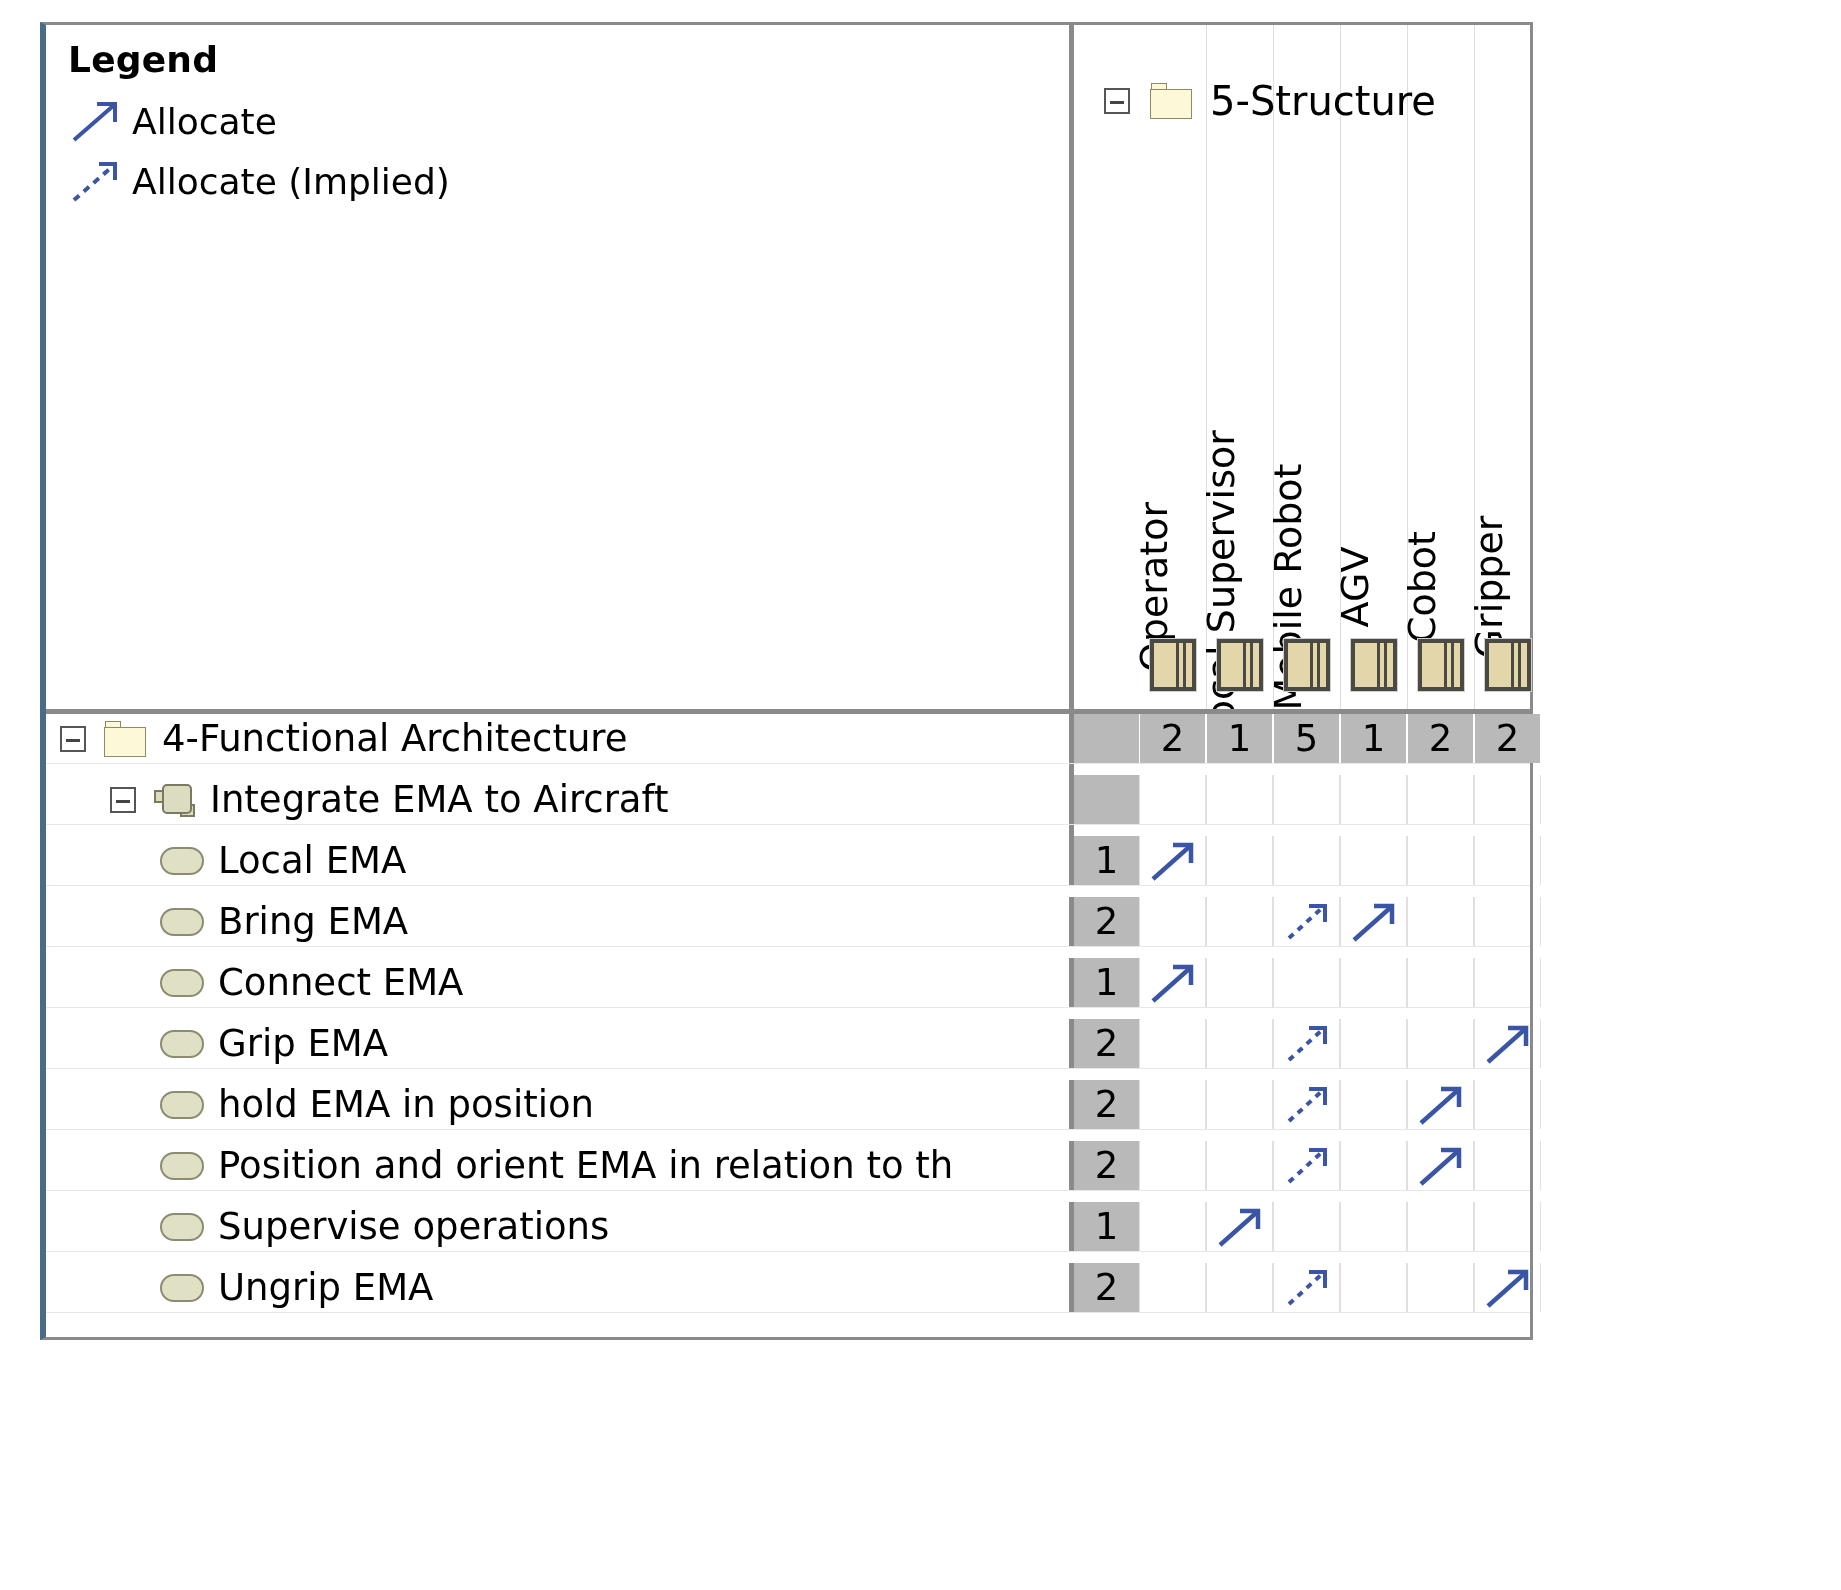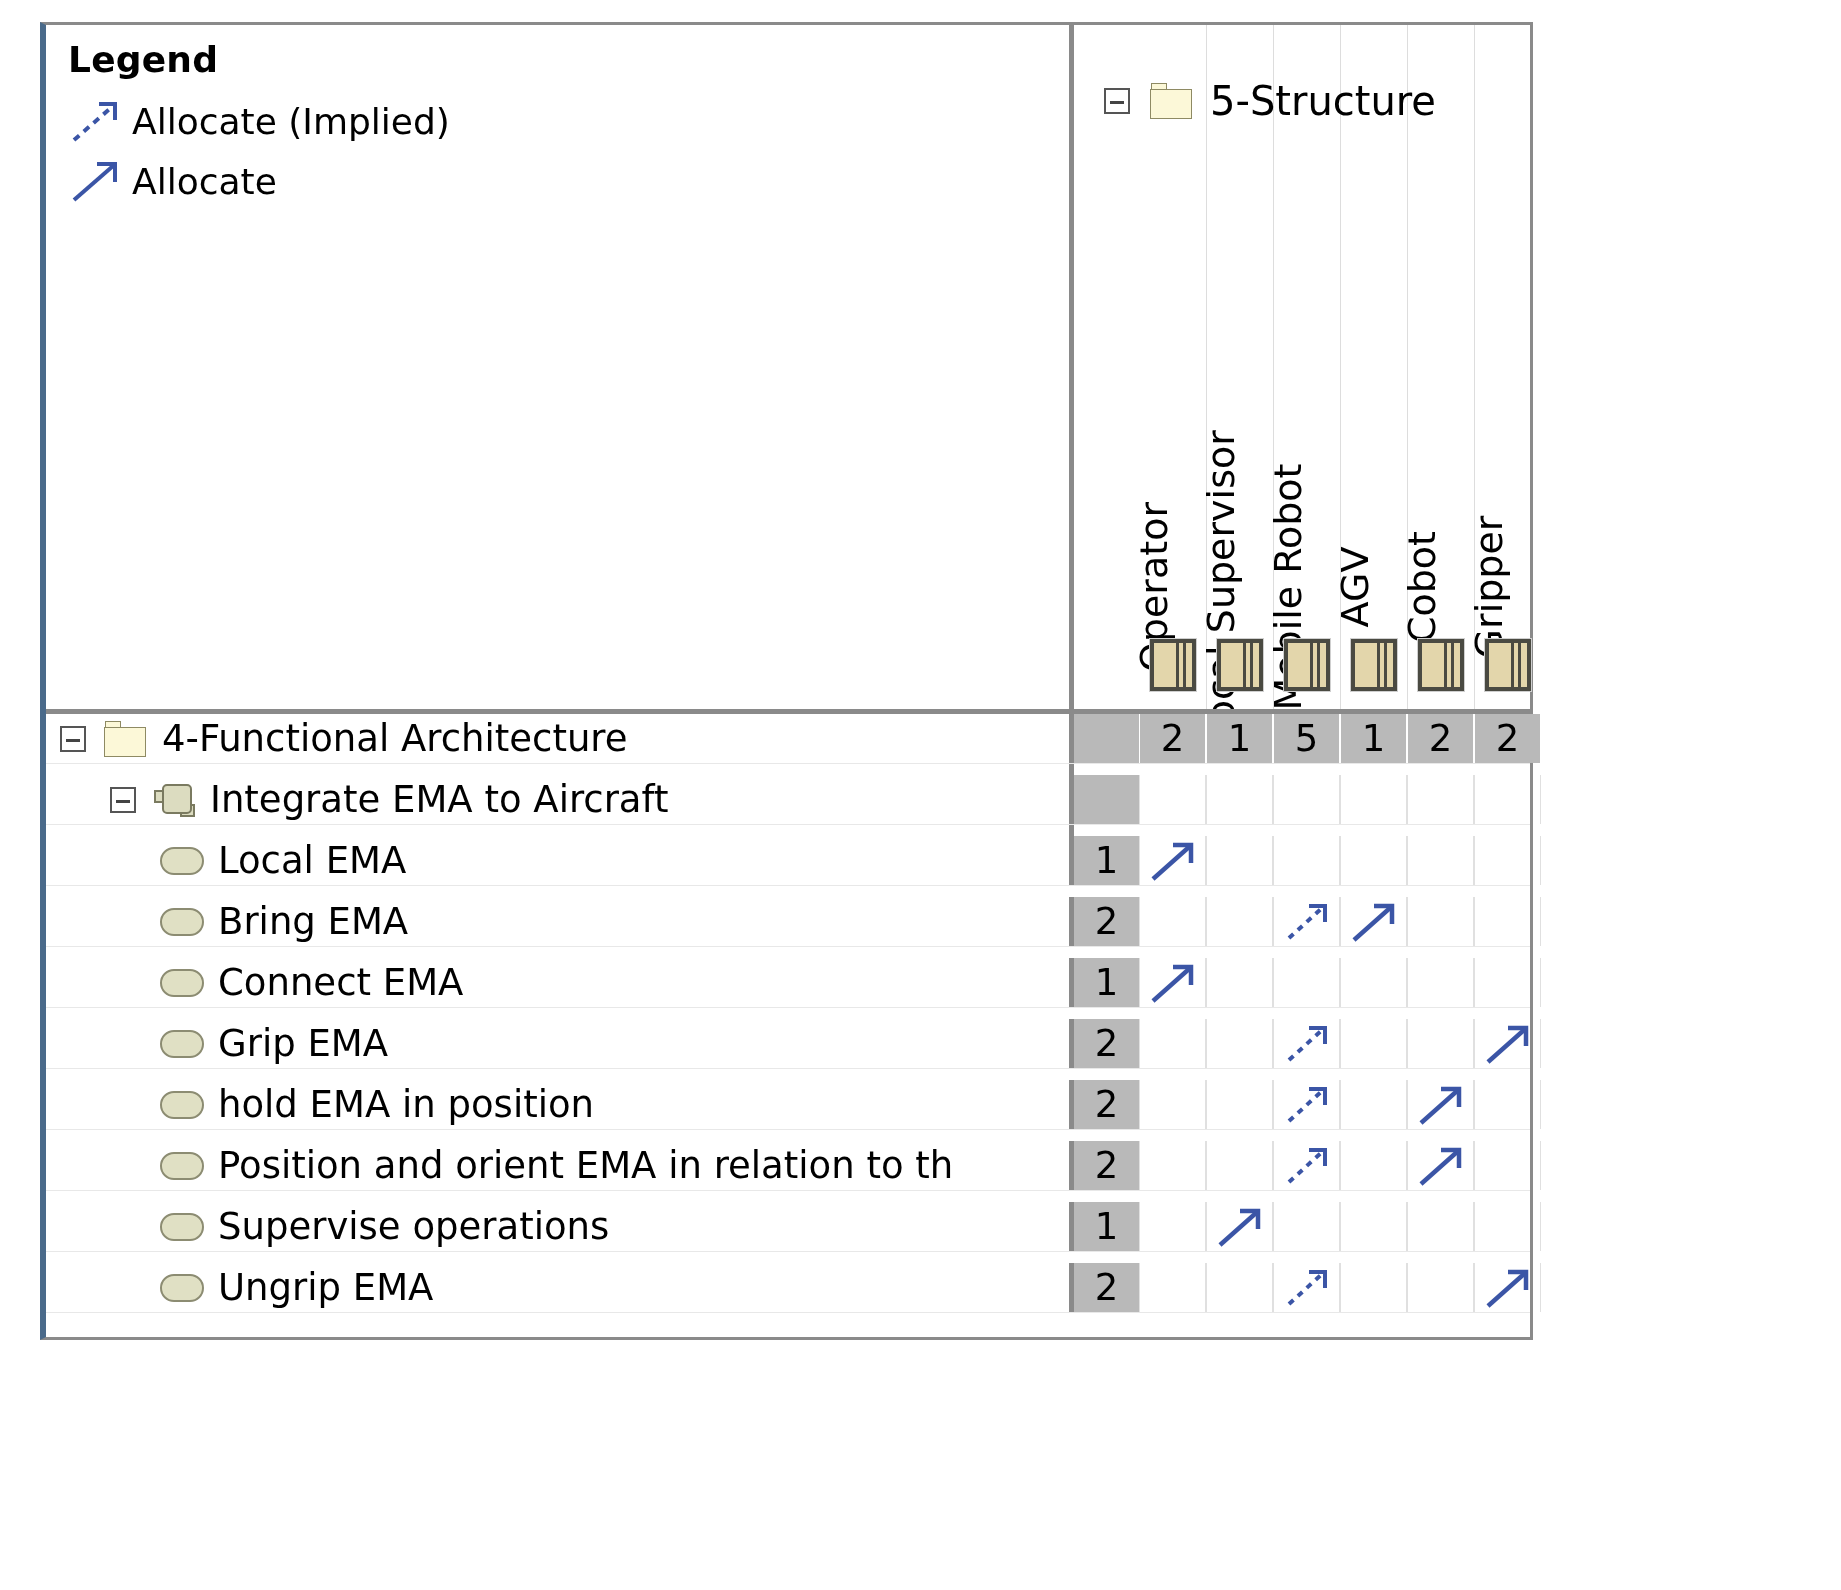--- a/index.html
+++ b/index.html
@@ -304,32 +304,32 @@
 <div id="app">
   <div class="frame">
 
     <div class="topzone">
 
       <div class="legend">
         <div class="legend-title">Legend</div>
 
         <div class="legend-row">
           <svg class="legend-glyph" viewBox="0 0 56 48">
+            <line x1="6" y1="42" x2="45" y2="8" stroke="#3b55a6" stroke-width="4"></line>
+            <polyline points="29,6 47,6 47,24" fill="none" stroke="#3b55a6" stroke-width="4"></polyline>
+          </svg>
+          <span class="legend-label">Allocate</span>
+        </div>
+
+        <div class="legend-row">
+          <svg class="legend-glyph" viewBox="0 0 56 48">
             <line x1="6" y1="42" x2="45" y2="8" stroke="#3b55a6" stroke-width="4" stroke-dasharray="7 6"></line>
             <polyline points="31,6 47,6 47,22" fill="none" stroke="#3b55a6" stroke-width="4"></polyline>
           </svg>
           <span class="legend-label">Allocate (Implied)</span>
-        </div>
-
-        <div class="legend-row">
-          <svg class="legend-glyph" viewBox="0 0 56 48">
-            <line x1="6" y1="42" x2="45" y2="8" stroke="#3b55a6" stroke-width="4"></line>
-            <polyline points="29,6 47,6 47,24" fill="none" stroke="#3b55a6" stroke-width="4"></polyline>
-          </svg>
-          <span class="legend-label">Allocate</span>
         </div>
       </div>
 
       <div class="grouphdr">
         <div class="colstrips" id="colstrips">
             <div class="colstrip" style="left: 65px; width: 67px;">
               <div class="colname">Operator</div>
               <div class="colicon">
                 <div class="blockicon"></div>
               </div>

